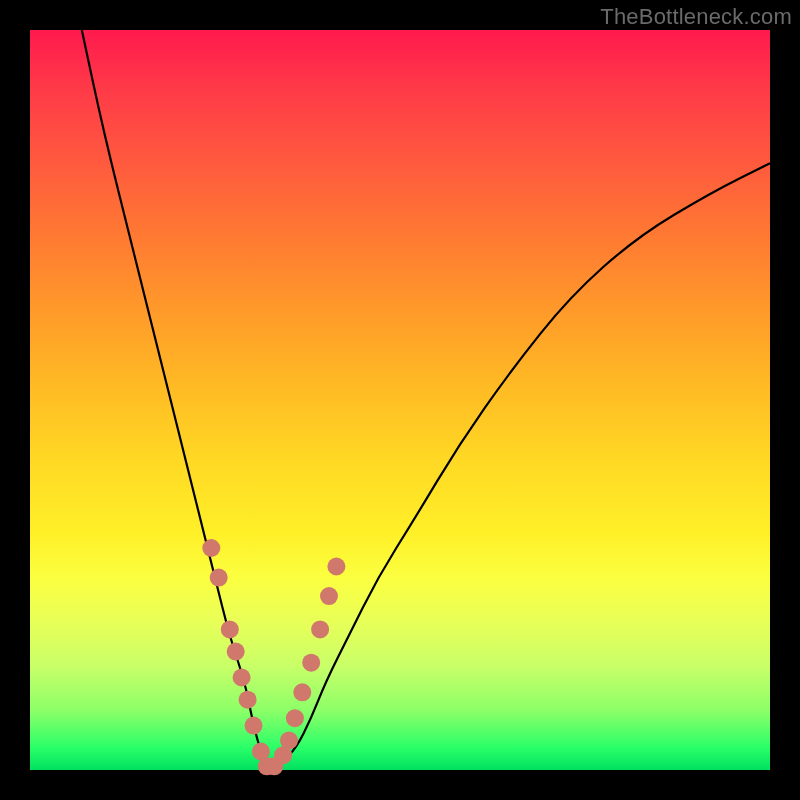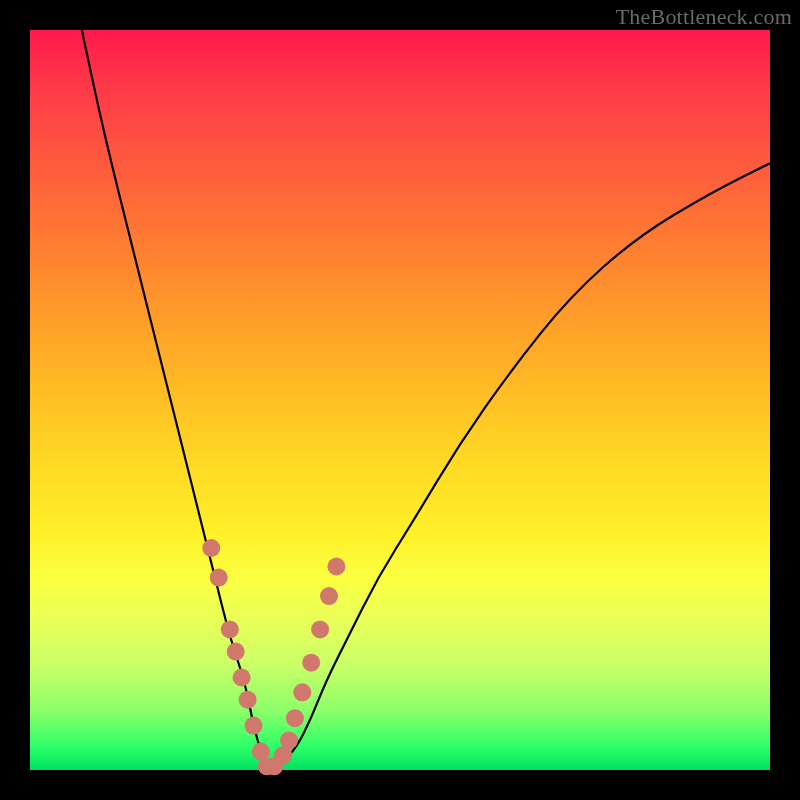--- a/index.html
+++ b/index.html
@@ -45,21 +45,20 @@
     );
   }
   .watermark {
     position: absolute;
     top: 4px;
     right: 8px;
     color: #6a6a6a;
     font-size: 22px;
     letter-spacing: 0.2px;
     z-index: 5;
-    font-family: Liberation Serif, serif;
   }
   svg.curve {
     position: absolute;
     left: 0;
     top: 0;
     width: 740px;
     height: 740px;
     overflow: visible;
   }
   .curve-stroke {

